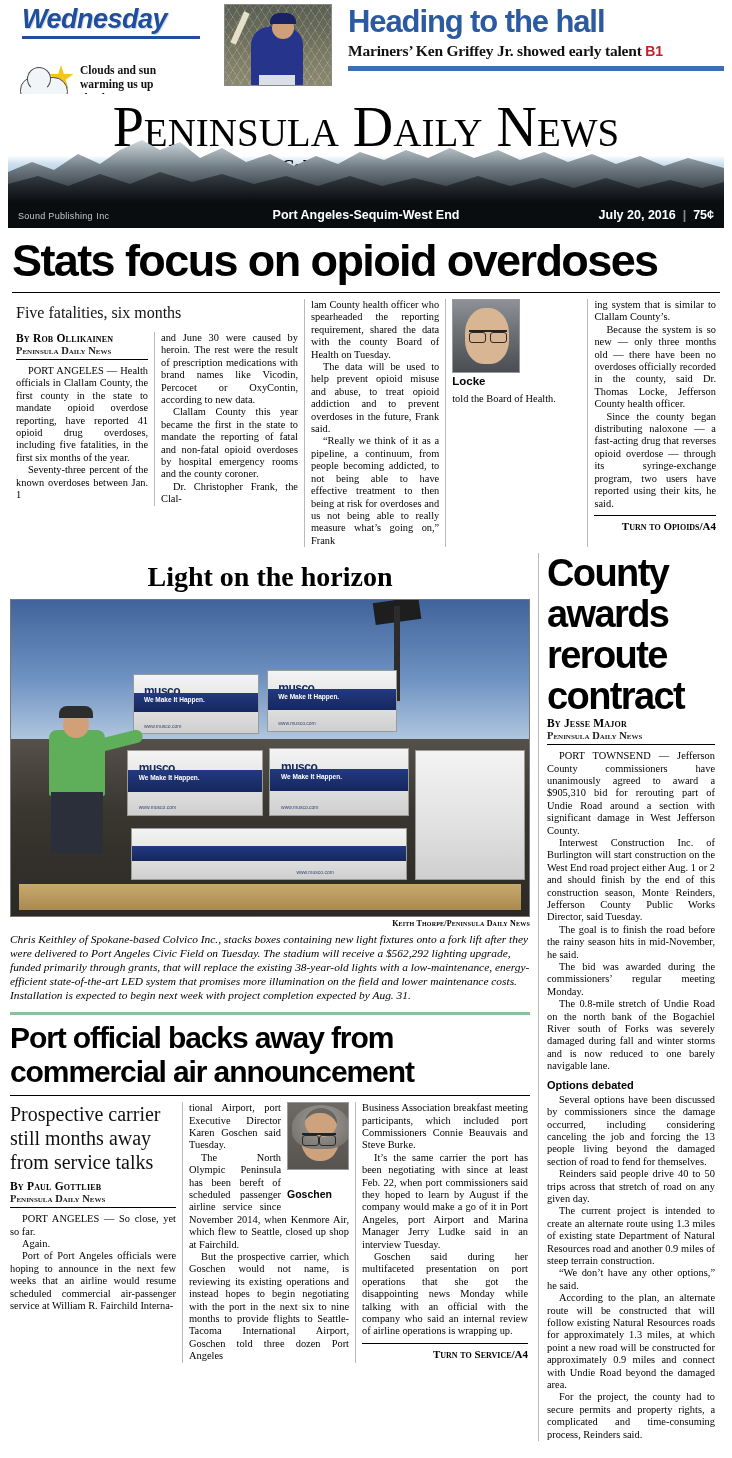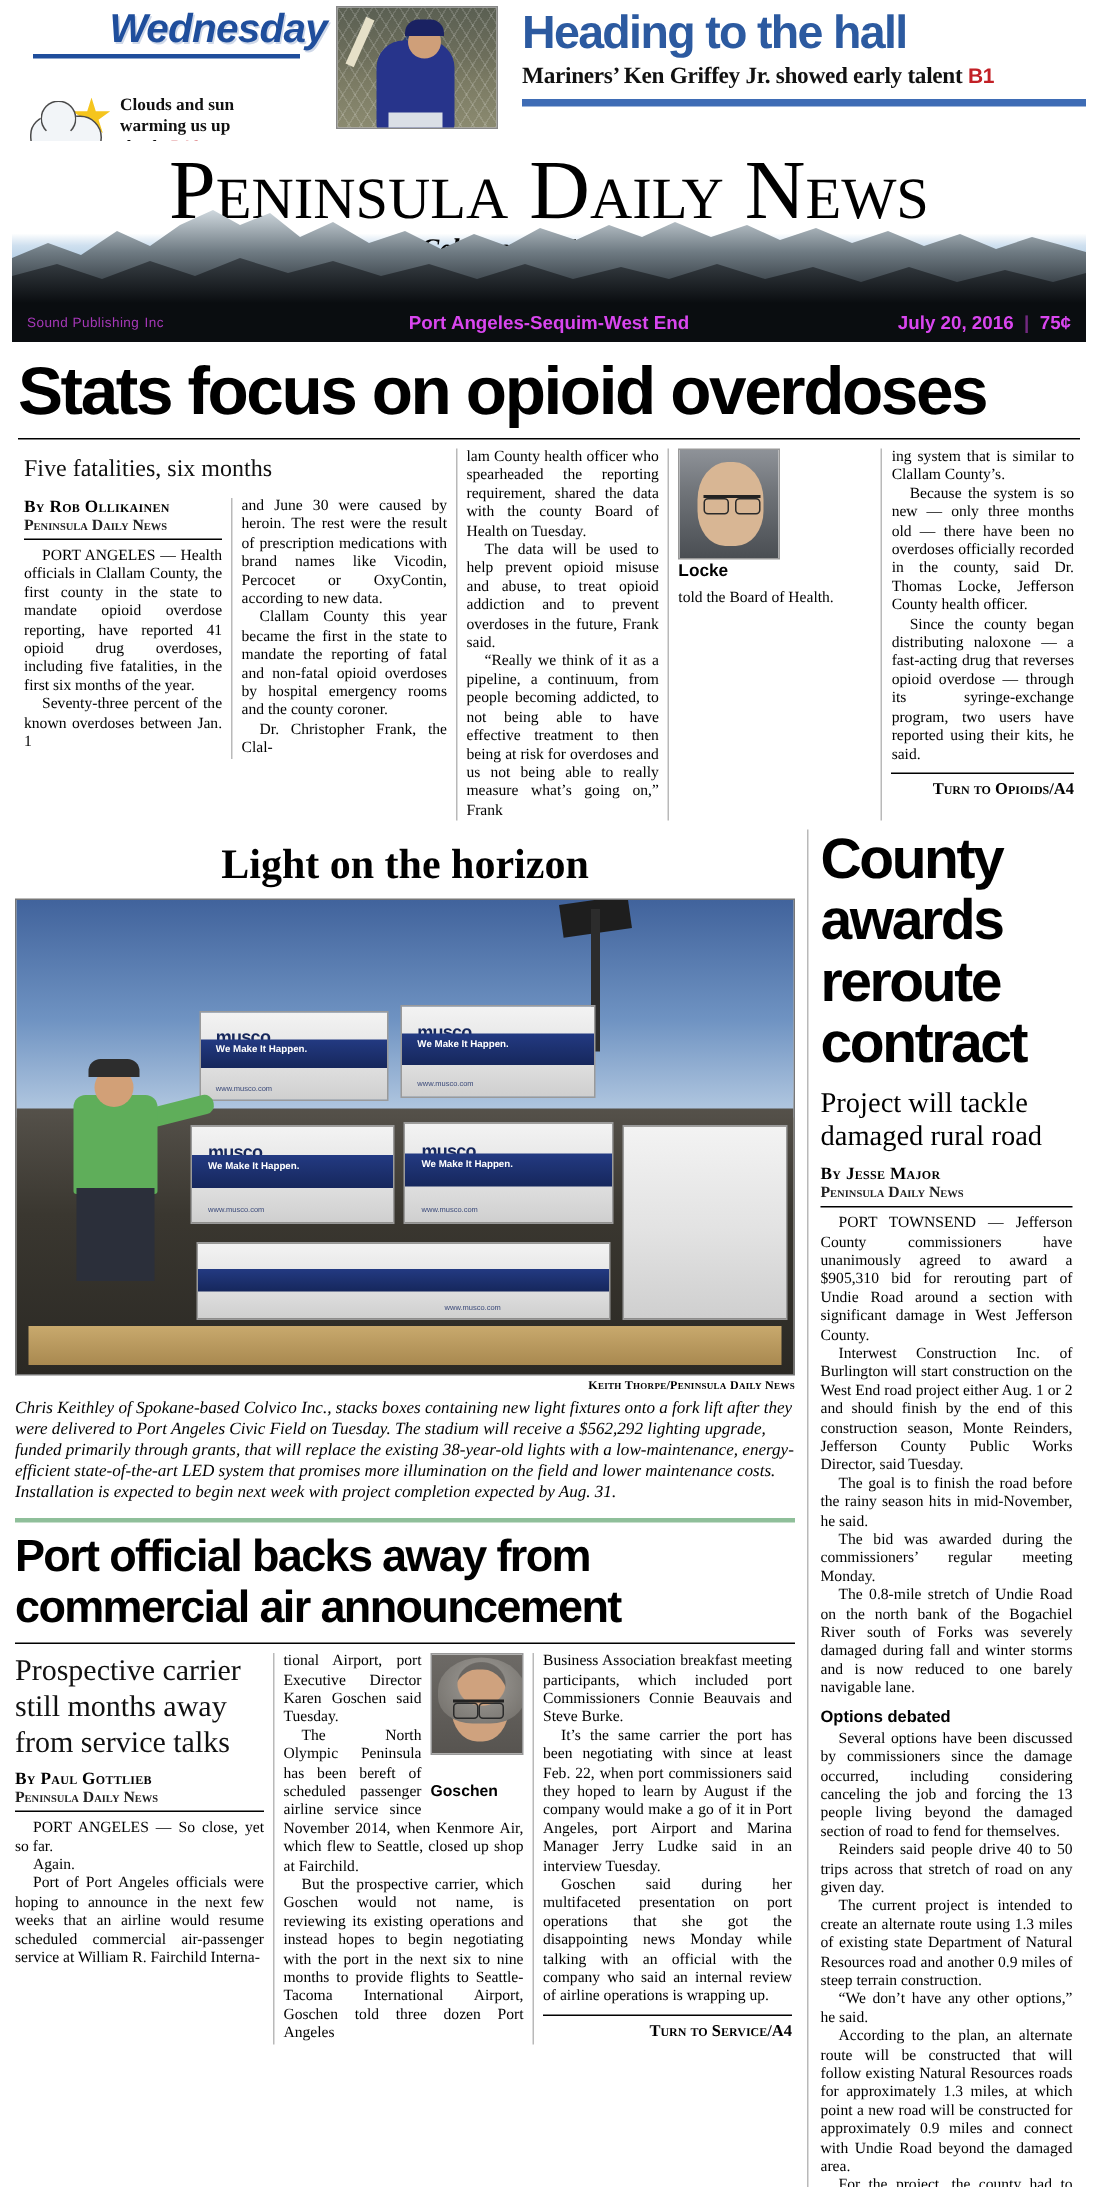--- a/index.html
+++ b/index.html
@@ -13,21 +13,20 @@
 
   
   .skybox { display:flex; height: 92px; padding: 4px 8px 0 8px; gap: 6px; }
   .sky-left { width: 210px; position: relative; }
   .sky-day {
     font-family: "Liberation Sans", sans-serif;
     font-weight: bold; font-style: italic;
     font-size: 27px; color: #1F4E9C;
     letter-spacing: -0.5px; padding-left: 14px;
     text-shadow: 1px 1px 0 #cfd8e8;
-    text-align: right;
   }
   .sky-day-rule { height: 3px; background:#1F4E9C; margin: 1px 0 0 14px; width: 178px; }
   .sky-wx { display:flex; align-items:flex-start; margin-top: 22px; padding-left: 10px; }
   .wx-icon { width: 62px; height: 46px; position: relative; flex:none; }
   .wx-sun {
     position:absolute; left:30px; top:4px; width: 26px; height: 26px;
     background:#F5C51E; clip-path: polygon(50% 0%,61% 35%,98% 35%,68% 57%,79% 91%,50% 70%,21% 91%,32% 57%,2% 35%,39% 35%);
   }
   .wx-cloud {
     position:absolute; left:2px; top:16px; width:48px; height:26px;
@@ -103,21 +102,21 @@
   .mast-sub {
     position:absolute; top: 62px; left:0; right:0; text-align:center;
     font-family:"Liberation Serif", serif; font-style: italic; font-weight:bold;
     font-size: 19px; color:#000;
   }
   .mtn { position:absolute; left:0; right:0; bottom: 26px; height: 74px; }
   .mtn svg { width:100%; height:100%; display:block; }
   .mast-bar {
     position:absolute; left:0; right:0; bottom:0; height: 26px;
     background: #0a0d10; display:flex; align-items:center;
-    color:#d946ef; font-family:"Liberation Sans",sans-serif;
+    color:#ffffff; font-family:"Liberation Sans",sans-serif;
   }
   .mast-bar .pub { font-size: 11.5px; font-weight:bold; letter-spacing: 0.3px; padding-left: 10px; }
   .mast-bar .pub span { font-weight: normal; opacity:.75; font-size:9px; }
   .mast-bar .cities { position:absolute; left:0; right:0; text-align:center; font-size:12.5px; font-weight:bold; }
   .mast-bar .date { margin-left:auto; padding-right: 10px; font-size:12.5px; font-weight:bold; }
 
   
   .lead-head {
     font-family:"Liberation Sans", sans-serif; font-weight:bold;
     font-size: 45px; line-height: 50px; letter-spacing:-1.6px;
@@ -500,21 +499,20 @@
           </div>
           <div class="turn">Turn to Service/A4</div>
         </div>
       </div>
     </div>
 
     <div class="vrule"></div>
 
     <div style="width:176px;padding-left:8px">
       <div class="rail-head">County awards reroute contract</div>
-      <div class="rail-deck">Project will tackle damaged rural road</div>
       <div class="byline">By Jesse Major</div>
       <div class="byline2">Peninsula Daily News</div>
       <div class="byrule"></div>
       <div class="body">
         <p>PORT TOWNSEND — Jefferson County commissioners have unanimously agreed to award a $905,310 bid for rerouting part of Undie Road around a section with significant damage in West Jefferson County.</p>
         <p>Interwest Construction Inc. of Burlington will start construction on the West End road project either Aug. 1 or 2 and should finish by the end of this construction season, Monte Reinders, Jefferson County Public Works Director, said Tuesday.</p>
         <p>The goal is to finish the road before the rainy season hits in mid-November, he said.</p>
         <p>The bid was awarded during the commissioners’ regular meeting Monday.</p>
         <p>The 0.8-mile stretch of Undie Road on the north bank of the Bogachiel River south of Forks was severely damaged during fall and winter storms and is now reduced to one barely navigable lane.</p>
       </div>

